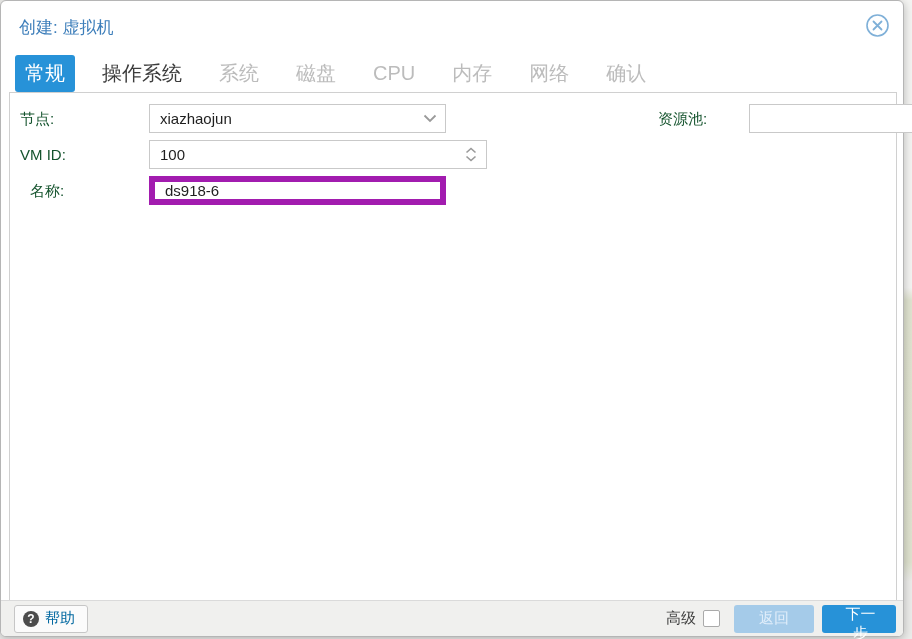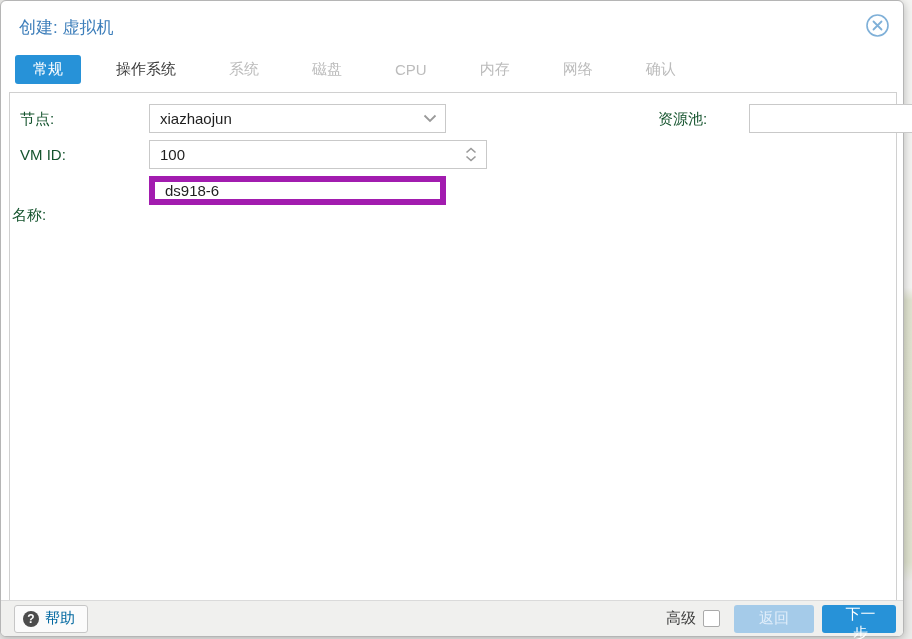--- a/index.html
+++ b/index.html
@@ -15,21 +15,21 @@
     box-shadow:0 2px 10px rgba(0,0,0,.25); }
 
   
   .title { position:absolute; left:18px; top:15px; font-size:17px; color:#3d7eba; }
   .close-btn { position:absolute; right:13px; top:12px; width:25px; height:25px;
     cursor:pointer; }
   .close-btn svg { display:block; }
 
   
   .tabbar { position:absolute; left:14px; top:54px; display:flex; gap:17px; align-items:center; }
-  .tab { font-size:15px; padding:5px 18px; border-radius:3px; white-space:nowrap; }
+  .tab { font-size:20px; padding:5px 10px; border-radius:3px; white-space:nowrap; }
   .tab.active { background:#2792d8; color:#ffffff; }
   .tab.enabled { color:#3c3c3c; cursor:pointer; }
   .tab.disabled { color:#bcbcbc; }
 
   
   .panel { position:absolute; left:8px; top:91px; width:888px; height:509px;
     background:#ffffff; border:1px solid #d0d0d0; }
 
   .field-label { position:absolute; font-size:15px; color:#14532d; line-height:29px; }
   .field-box { position:absolute; height:29px; background:#fff; border:1px solid #c9c9c9; display:flex; align-items:center; }
@@ -108,21 +108,21 @@
       <span class="spin">
         <svg width="12" height="7" viewBox="0 0 12 7">
             <path d="M1.5 5.5 L6 1.5 L10.5 5.5" fill="none" stroke="#9a9a9a" stroke-width="1.6"></path>
           </svg>
         <svg width="12" height="7" viewBox="0 0 12 7">
             <path d="M1.5 1.5 L6 5.5 L10.5 1.5" fill="none" stroke="#9a9a9a" stroke-width="1.6"></path>
           </svg>
       </span>
     </div>
 
-    <div class="field-label" style="left:2px; top:83px;margin-top:24px;">名称:</div>
+    <div class="field-label" style="left:20px; top:83px;">名称:</div>
     <div class="field-box focused" style="left:139px; top:83px; width:297px;">
       <input value="ds918-6" style="">
     </div>
 
   </div>
 
   <div class="footer">
     <div class="help-btn">
       <span class="help-icon">?</span>
       <span class="help-text">帮助</span>

